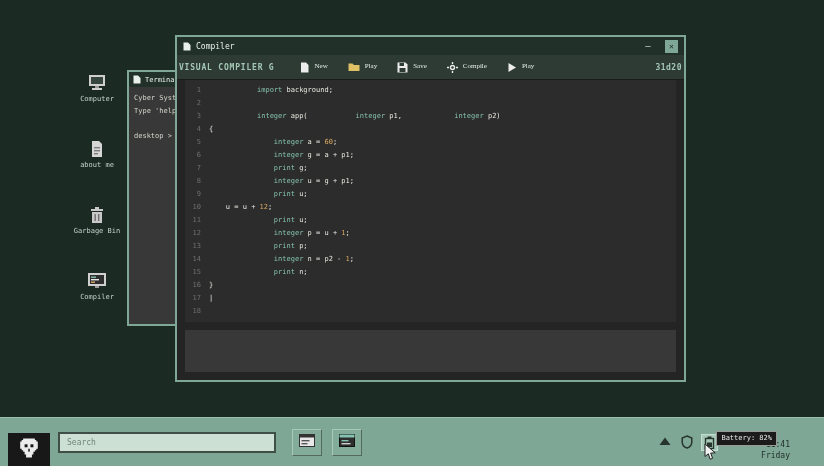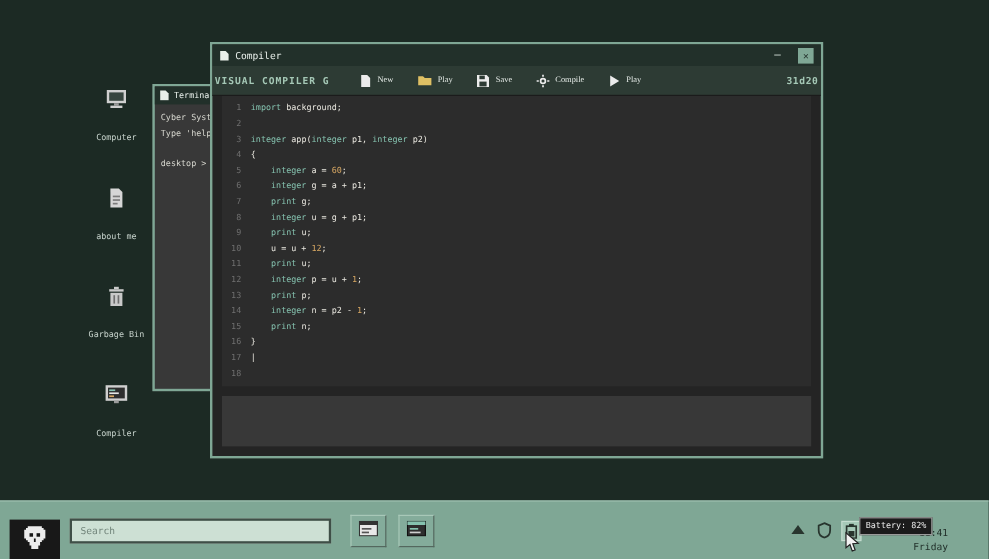--- a/index.html
+++ b/index.html
@@ -2,21 +2,21 @@
 <html><head>
 <meta charset="utf-8">
 <style>
   * { margin:0; padding:0; box-sizing:border-box; }
   html,body { width:824px; height:466px; overflow:hidden; }
   body { font-family:"DejaVu Sans Mono", monospace; background:#1c2a24; position:relative; }
   .desktop { position:absolute; inset:0; background:#1c2a24; }
 
   
   .desktop-icons { position:absolute; left:70px; top:74px; width:54px; display:flex; flex-direction:column; gap:37px; align-items:center; }
-  .desk-icon { display:flex; flex-direction:column; align-items:center; gap:19px; cursor:default; }
+  .desk-icon { display:flex; flex-direction:column; align-items:center; gap:3px; cursor:default; }
   .desk-icon .glyph { display:inline-flex; }
   .desk-lbl { font-size:7px; color:#c6d2cb; text-align:center; white-space:nowrap; }
 
   
   .window { position:absolute; border:2px solid #7fa795; }
   .t-title { font-size:8px; color:#eaf0ec; }
   .t-ic { display:inline-flex; }
 
   
   .terminal-window { left:127px; top:70px; width:127px; height:256px; background:#383838; z-index:1; }
@@ -35,21 +35,21 @@
   .brand { font-size:8px; font-weight:bold; letter-spacing:0.8px; color:#a5c8b6; white-space:nowrap; }
   .tb-btns { display:flex; margin-left:18px; gap:4px; }
   .tb-btn { display:flex; align-items:flex-start; gap:5px; padding:3px 8px; cursor:default;font-family:Liberation Serif, serif; }
   .tb-ic { display:inline-flex; }
   .tb-lb { font-size:7px; color:#e6ece8; }
   .status { margin-left:auto; font-size:8px; letter-spacing:0.5px; color:#a5c8b6;font-weight:bold; }
   .editor { position:absolute; left:8px; top:43px; width:491px; height:242px; background:#2c2c2c; padding-top:4px; overflow:hidden; }
   .code-row { display:flex; height:13px; line-height:13px; font-size:7px; }
   .ln { width:16px; text-align:right; margin-right:8px; color:#6f6f6f; flex:none; }
   .src { white-space:pre; color:#e9e7df; }
-  .kw { color:#85c2af; }
+  .kw { color:#85c2af;margin-left:48px; }
   .num { color:#d8a863; }
   .output { position:absolute; left:8px; top:293px; width:491px; height:42px; background:#383838; }
 
   
   .taskbar { position:absolute; left:0; right:0; bottom:0; height:49px; background:#7fa795; border-top:1px solid #9dbfae; display:flex; align-items:center; z-index:5; }
   .start-btn { width:42px; height:33px; background:#181818; border:none; margin-left:8px; align-self:flex-end; display:grid; place-items:center; cursor:default; }
   .search { width:218px; height:21px; background:#cde0d4; border:2px solid #3f4f47; margin-left:8px; display:flex; align-items:center; }
   .search-input { width:100%; height:100%; background:transparent; border:none; outline:none; font-family:"DejaVu Sans Mono",monospace; font-size:8px; padding:0 7px; color:#34433b; }
   .search-input::placeholder { color:#72857b; }
   .win-btns { display:flex; gap:10px; margin-left:16px; }

